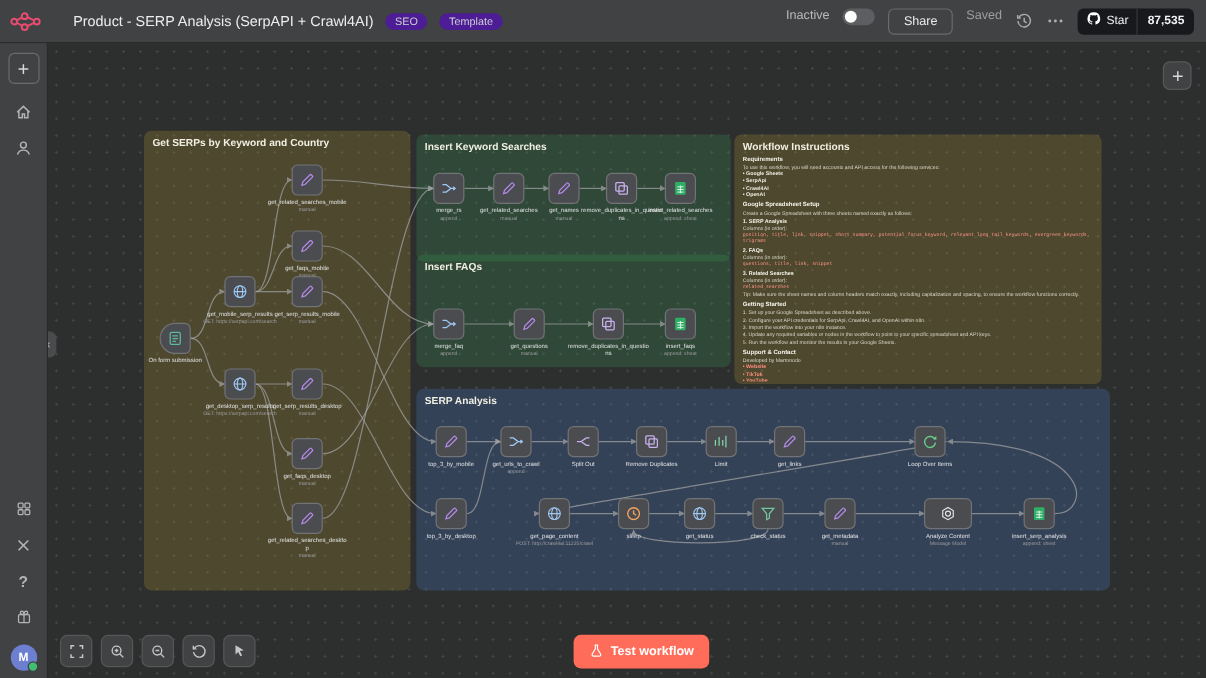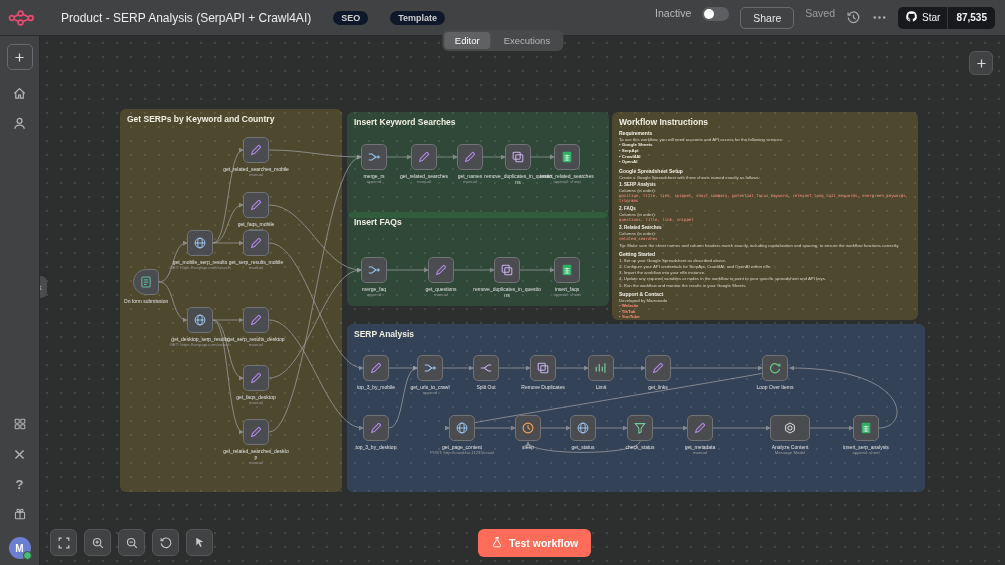--- a/index.html
+++ b/index.html
@@ -28,21 +28,21 @@
   .in-p{font-size:4.3px;color:#d9d6c9;margin-top:1px;line-height:1.2;}
   .in-code{font-family:"DejaVu Sans Mono",monospace;font-size:4px;color:#ff9186;line-height:1.2;margin:1px 0;word-break:break-all;}
   .in-li{font-size:4.4px;font-weight:bold;color:#efede2;line-height:1.3;}
   .in-link{font-size:4.4px;font-weight:bold;color:#ff8d7e;line-height:1.3;}
 
   
   .topbar{position:absolute;left:0;top:0;right:0;height:36px;background:#414244;border-bottom:1px solid #2a2b2c;
     display:flex;align-items:center;z-index:10;padding:0 10px 0 8px;box-sizing:border-box;gap:8px;}
   .logo{display:flex;align-items:center;}
   .tb-title{font-size:12px;color:#ededee;font-weight:500;margin-left:18px;white-space:nowrap;}
-  .tag{background:#0f172a;border-radius:9px;padding:2px 8px;font-size:9px;color:#cfd0d2;margin-left:14px;font-weight:bold;}
+  .tag{background:#4c1d95;border-radius:9px;padding:2px 8px;font-size:9px;color:#cfd0d2;margin-left:2px;}
   .tb-right{margin-left:auto;display:flex;gap:11px;}
   .status{font-size:10.5px;color:#b9babc;}
   .toggle{width:27px;height:14px;background:#5d5e61;border-radius:8px;position:relative;display:inline-block;}
   .toggle .knob{position:absolute;left:2px;top:2px;width:10px;height:10px;border-radius:50%;background:#fdfdfd;}
   .share{border:1px solid #6a6b6e;border-radius:5px;padding:4px 12px;font-size:10.5px;color:#e9eaeb;}
   .saved{font-size:10.5px;color:#9d9ea0;}
   .tb-icon{display:flex;align-items:center;color:#b0b1b3;}
   .github{display:flex;align-items:center;height:22px;background:#17191c;border-radius:5px;overflow:hidden;}
   .github .gh-left{display:flex;align-items:center;gap:4px;padding:0 7px;}
   .gh-label{font-size:10px;color:#f2f3f4;}
@@ -643,24 +643,20 @@
               </svg>
           </span>
           <span class="gh-label">Star</span>
         </span>
         <span class="gh-div"></span>
         <span class="gh-count">87,535</span>
       </div>
     </div>
   </header>
 
-  <div class="tabs">
-    <button class="tab active">Editor</button>
-    <button class="tab">Executions</button>
-  </div>
 
   <nav class="sidebar">
     <span class="sb-btn">
       <svg viewBox="0 0 16 16" width="13" height="13">
           <path d="M8 3v10M3 8h10" stroke="#d9dadb" stroke-width="1.5"></path>
         </svg>
     </span>
     <span class="sb-icon">
       <svg viewBox="0 0 16 16" width="15" height="15">
           <path d="M2.5 8L8 2.8 13.5 8M4 7v6h3v-3.4h2V13h3V7" fill="none" stroke="#b4b5b7" stroke-width="1.3"></path>

